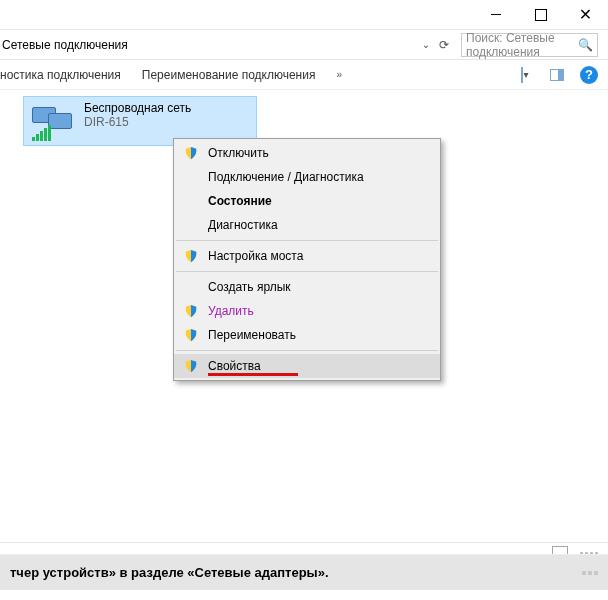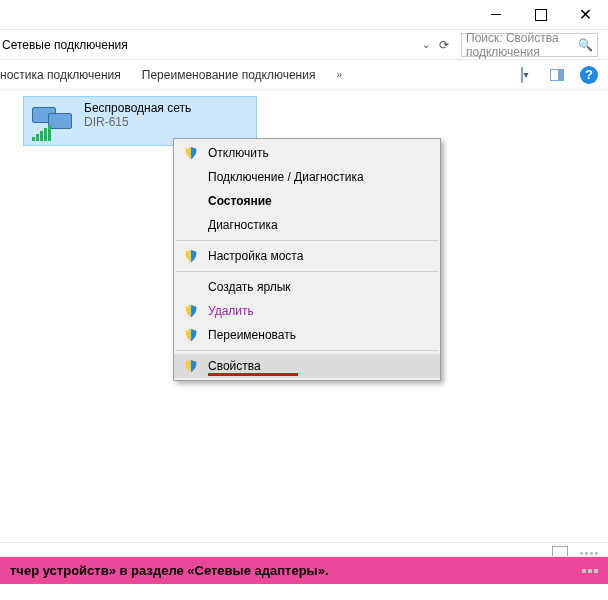--- a/index.html
+++ b/index.html
@@ -66,21 +66,21 @@
   .shield svg { width:14px; height:14px; display:block; }
   .redline { position:absolute; left:34px; bottom:2px; width:90px; height:3px; background:#d41111; }
 
   
   .statusbar { position:absolute; left:0; right:0; bottom:36px; height:22px; border-top:1px solid #e5e5e5; display:flex; align-items:center; justify-content:flex-end; gap:12px; padding:0 10px; }
   .sb-ico1::before{content:"";display:inline-block;width:14px;height:10px;border:1px solid #9aa;}
   .sb-ico2{ display:inline-flex; gap:2px; }
   .sb-ico2 span{width:3px;height:3px;background:#bbb;display:block;border-radius:1px;}
 
   
-  .footer { position:absolute; left:0; right:0; bottom:16px; height:28px; display:flex; align-items:center; padding:0 10px; font-size:13px; font-weight:bold; border-top:1px solid #eee; background:#ec4899; }
+  .footer { position:absolute; left:0; right:0; bottom:10px; height:36px; display:flex; align-items:center; padding:0 10px; font-size:13px; font-weight:bold; border-top:1px solid #eee; background:#e5e5e5; }
   .footer .dots { margin-left:auto; display:flex; gap:2px; }
   .footer .dots span{ width:4px; height:4px; background:#c8c8c8; display:block; }
 </style>
 </head>
 <body>
 
 <div class="window">
 
   <div class="titlebar">
     <div class="winbtn min"></div>
@@ -88,21 +88,21 @@
     <div class="winbtn close">✕</div>
   </div>
 
   <div class="addr-row">
     <div class="addr-box">
       <span class="addr-text">Сетевые подключения</span>
       <span class="addr-drop">⌄</span>
       <span class="addr-refresh">⟳</span>
     </div>
     <div class="search-box">
-      <span class="ph">Поиск: Свойства подключения</span>
+      <span class="ph">Поиск: Сетевые подключения</span>
       <span class="mag">🔍</span>
     </div>
   </div>
 
   <div class="toolbar">
     <div class="tb-left">
       <div class="tb-item">
           <span>ностика подключения</span>
         </div>
       <div class="tb-item">

